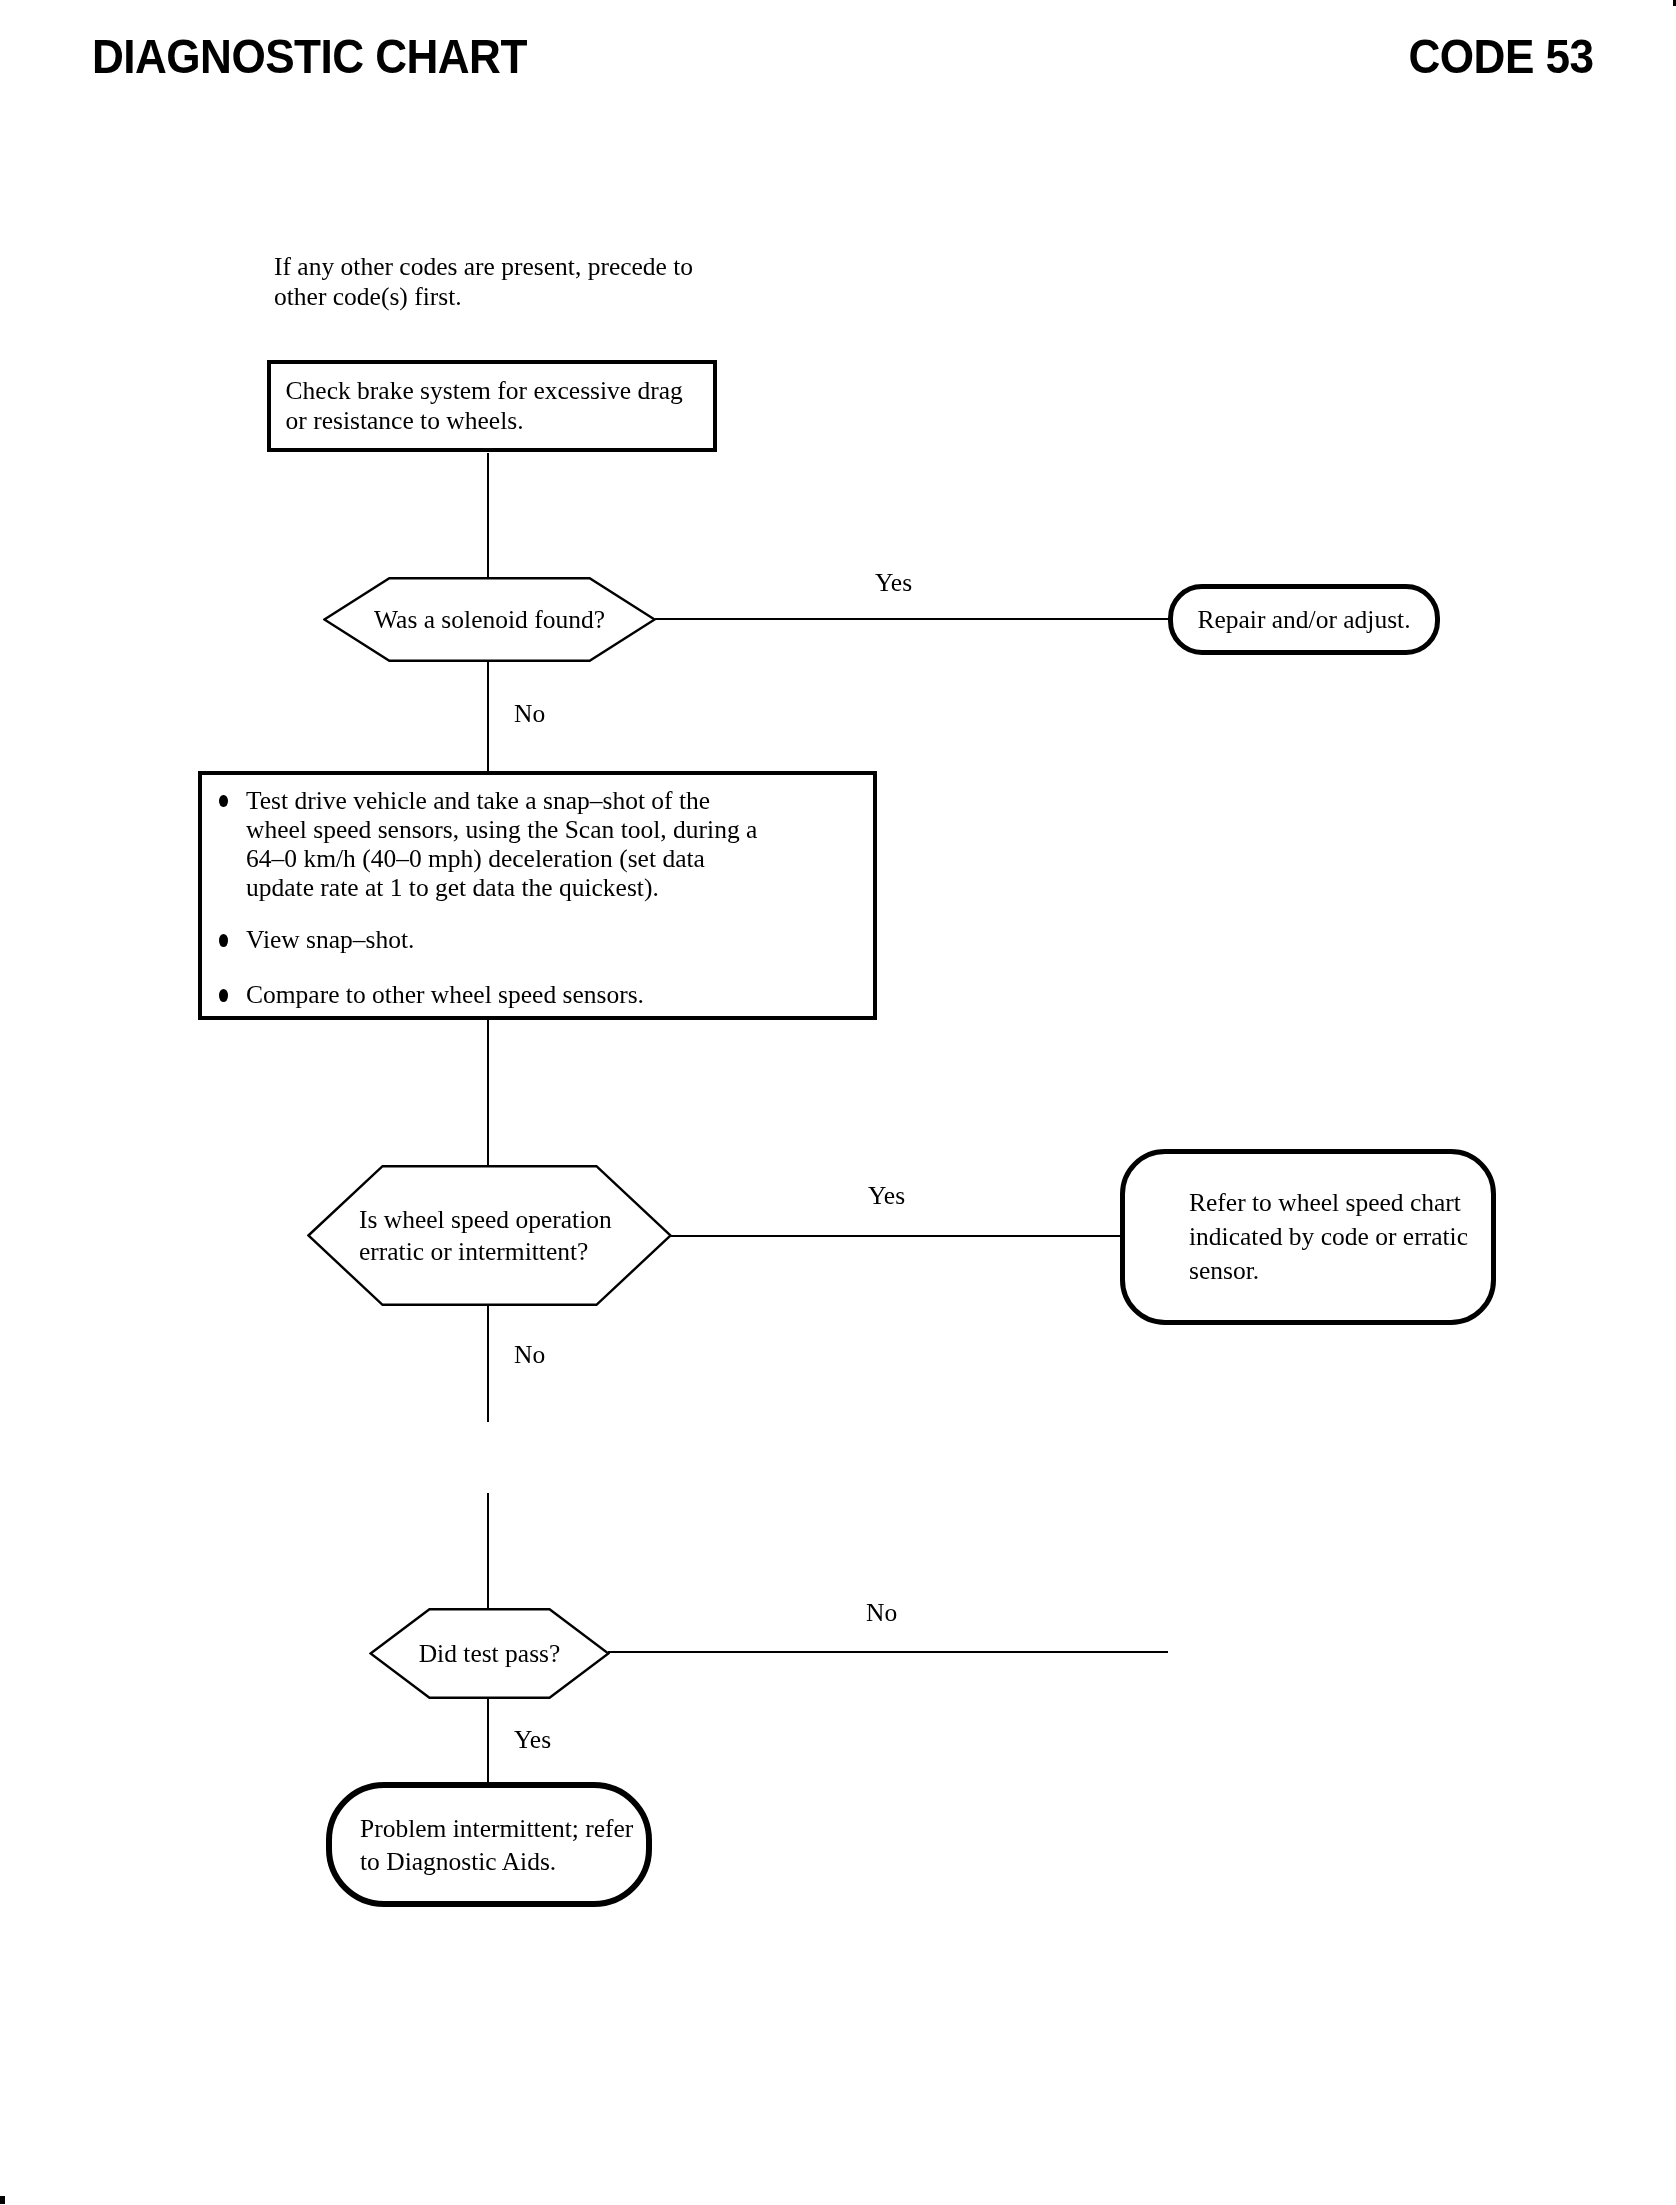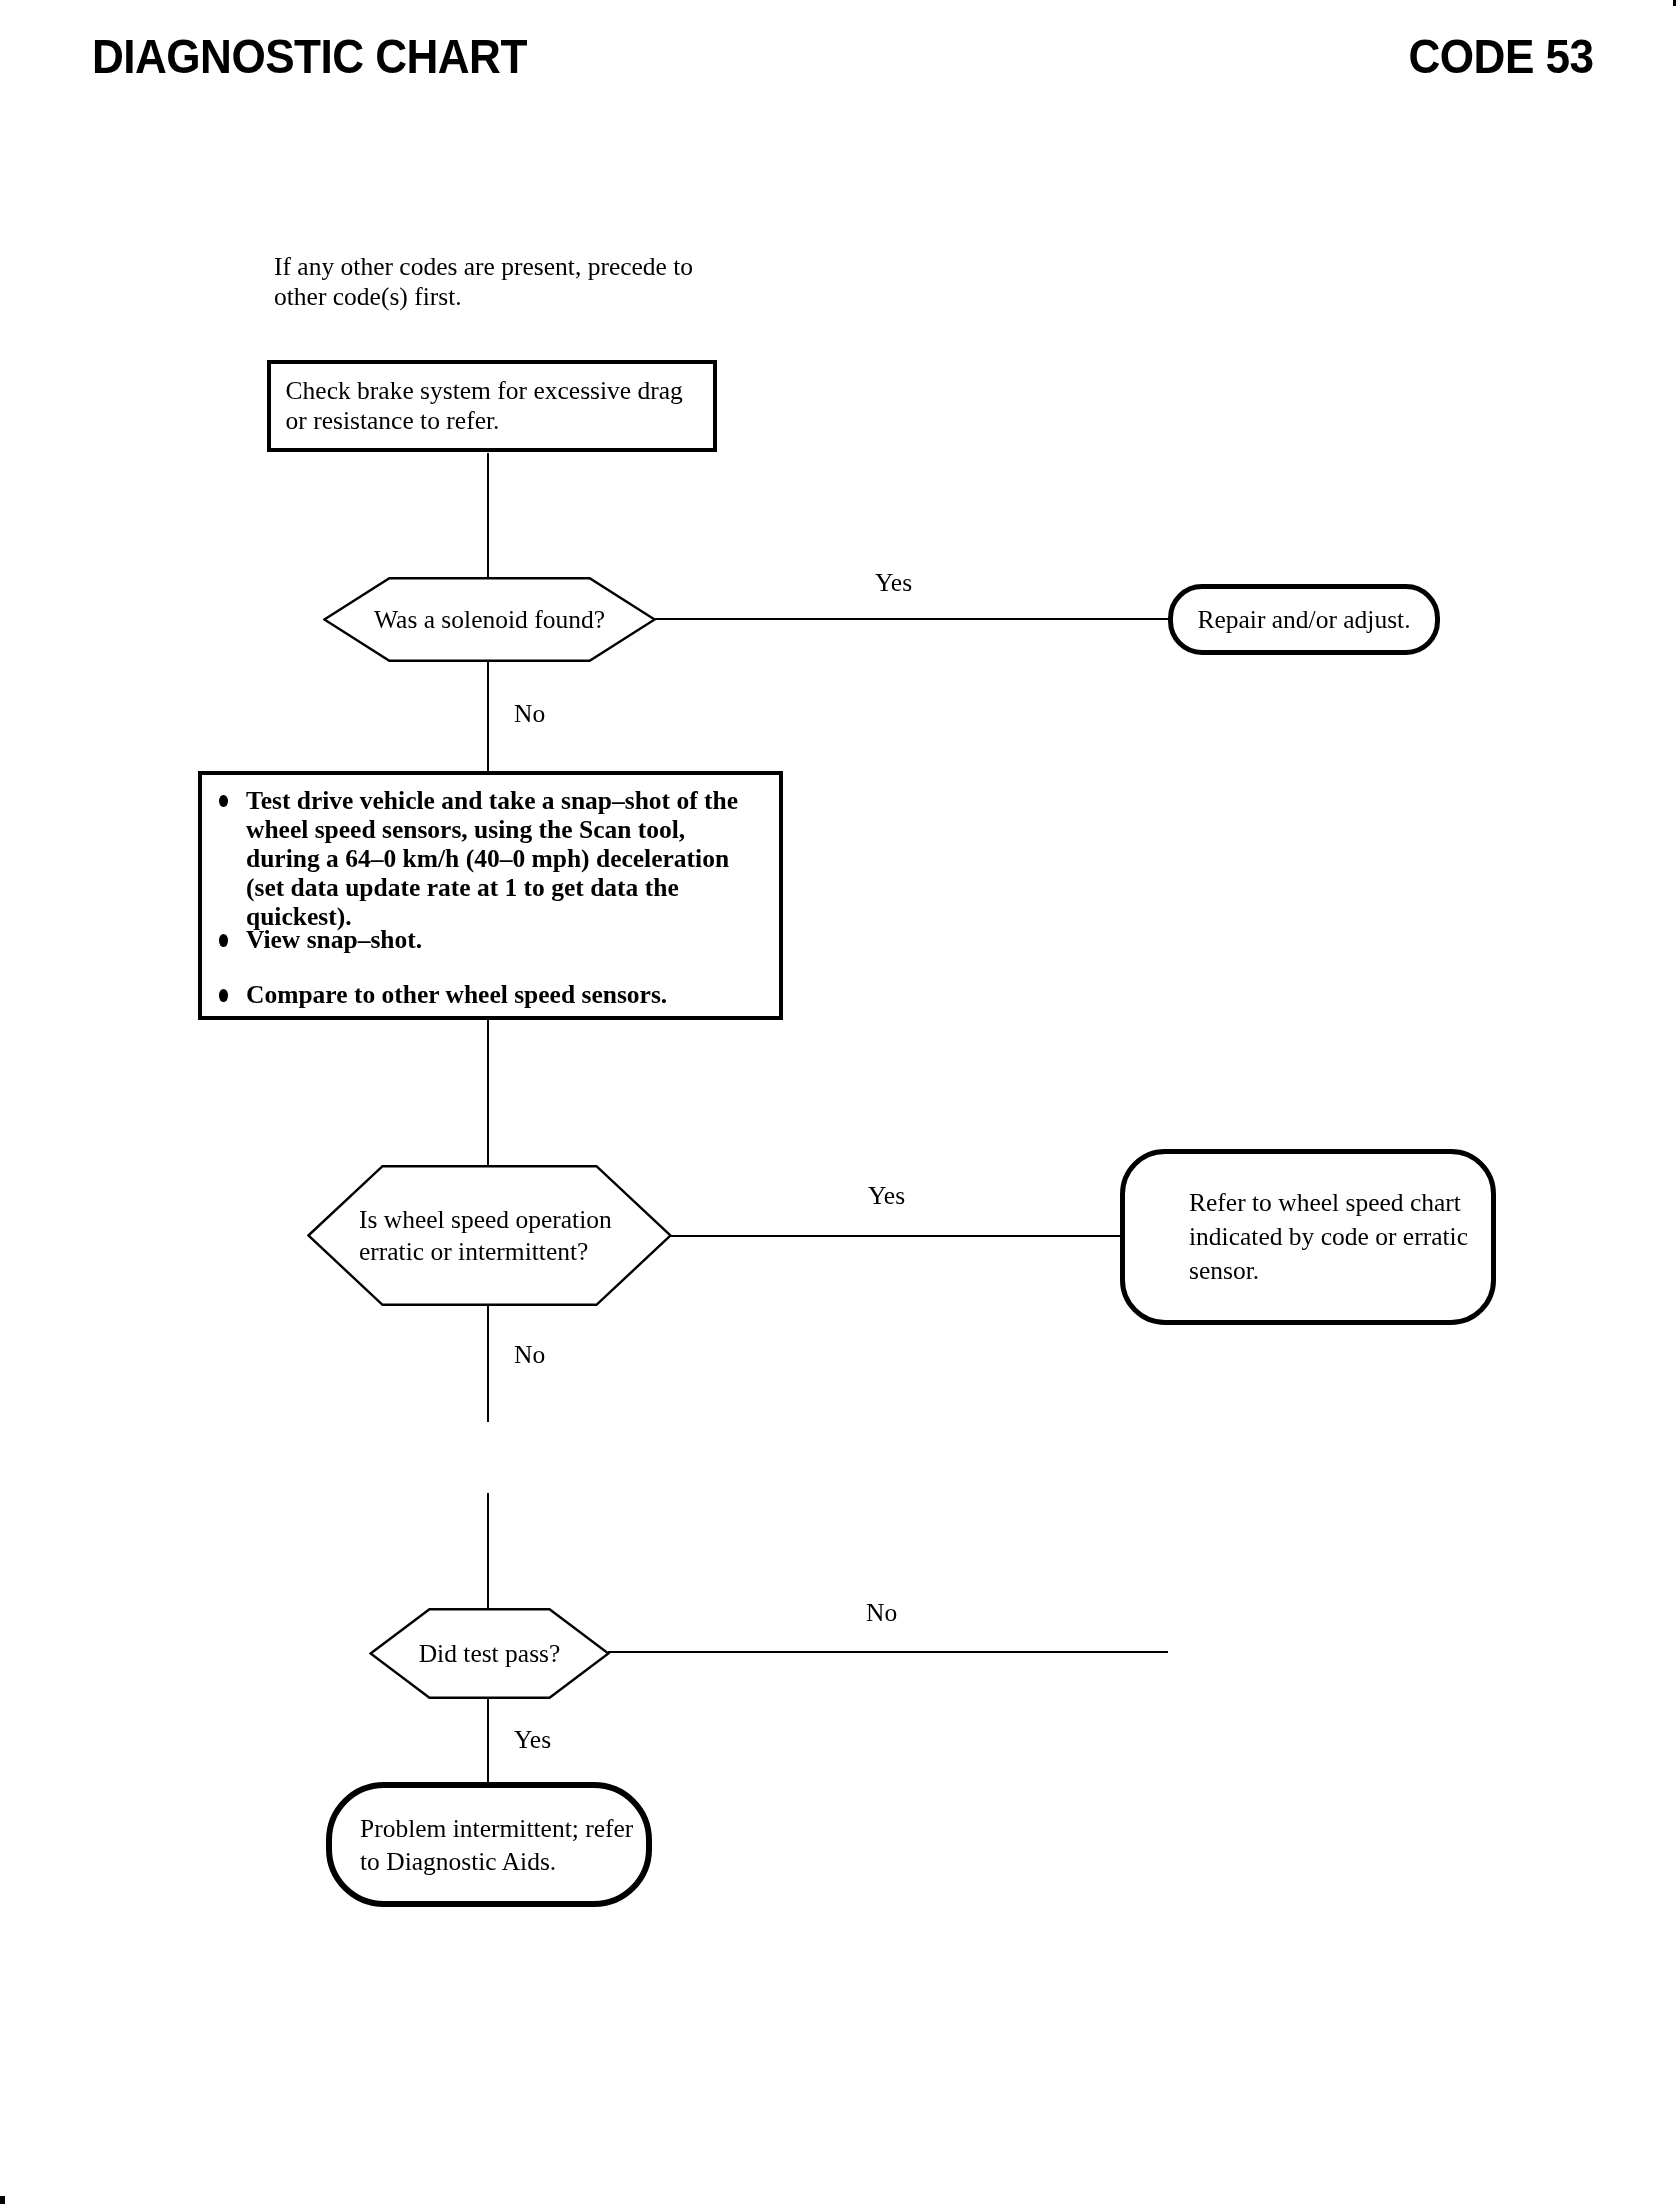--- a/index.html
+++ b/index.html
@@ -44,21 +44,21 @@
 <body>
 
 <div id="page">
 
   <div class="hdr hdr-left" style="left:92px; top:32px;">DIAGNOSTIC CHART</div>
   <div class="hdr hdr-right" style="right:83px; top:32px;">CODE 53</div>
 
   <div class="note txt" style="left:274px; top:252px; width:468px;">If any other codes are present, precede to other code(s) first.</div>
 
   <div class="pbox" style="left:267px; top:360px; width:450px; height:92px; padding-left:14.6px;">
-    <span class="txt" style="display:block; max-width:419px;">Check brake system for excessive drag or resistance to refer.</span>
+    <span class="txt" style="display:block; max-width:419px;">Check brake system for excessive drag or resistance to wheels.</span>
   </div>
 
   <div class="vline" style="left:487px; top:453px;  height:127px;"></div>
   <div class="vline" style="left:487px; top:661px; height:111px;"></div>
   <div class="vline" style="left:487px; top:1019px; height:148px;"></div>
   <div class="vline" style="left:487px; top:1305px; height:117px;"></div>
   <div class="vline" style="left:487px; top:1493px; height:117px;"></div>
   <div class="vline" style="left:487px; top:1699px; height:84px;"></div>
 
   <div class="hex" style="left:323px; top:577px; width:333px; height:85px;">
@@ -69,21 +69,21 @@
   </div>
 
   <div class="branch-label" style="left:875px; top:569px;">Yes</div>
   <div class="hline" style="left:655px; top:618px; width:515px;"></div>
   <div class="tbox txt" style="left:1168px; top:584px; width:272px; height:71px;">
     <span>Repair and/or adjust.</span>
   </div>
 
   <div class="branch-label" style="left:514px; top:700px;">No</div>
 
-  <div class="pbox" style="left:198px; top:771px; width:585px; height:249px; position:absolute;font-weight:bold;">
+  <div class="pbox" style="left:198px; top:771px; width:679px; height:249px; position:absolute;">
     <div style="position:absolute; inset:0;">
       <span class="bullet-dot" style="left:17px; top:19.5px;"></span>
       <div class="bullet-text" style="left:44px; top:11px; width:518px;">Test drive vehicle and take a snap–shot of the wheel speed sensors, using the Scan tool, during a 64–0 km/h (40–0 mph) deceleration (set data update rate at 1 to get data the quickest).</div>
       <span class="bullet-dot" style="left:17px; top:159px;"></span>
       <div class="bullet-text" style="left:44px; top:150px; width:518px;">View snap–shot.</div>
       <span class="bullet-dot" style="left:17px; top:214px;"></span>
       <div class="bullet-text" style="left:44px; top:205px; width:518px;">Compare to other wheel speed sensors.</div>
     </div>
   </div>
 

